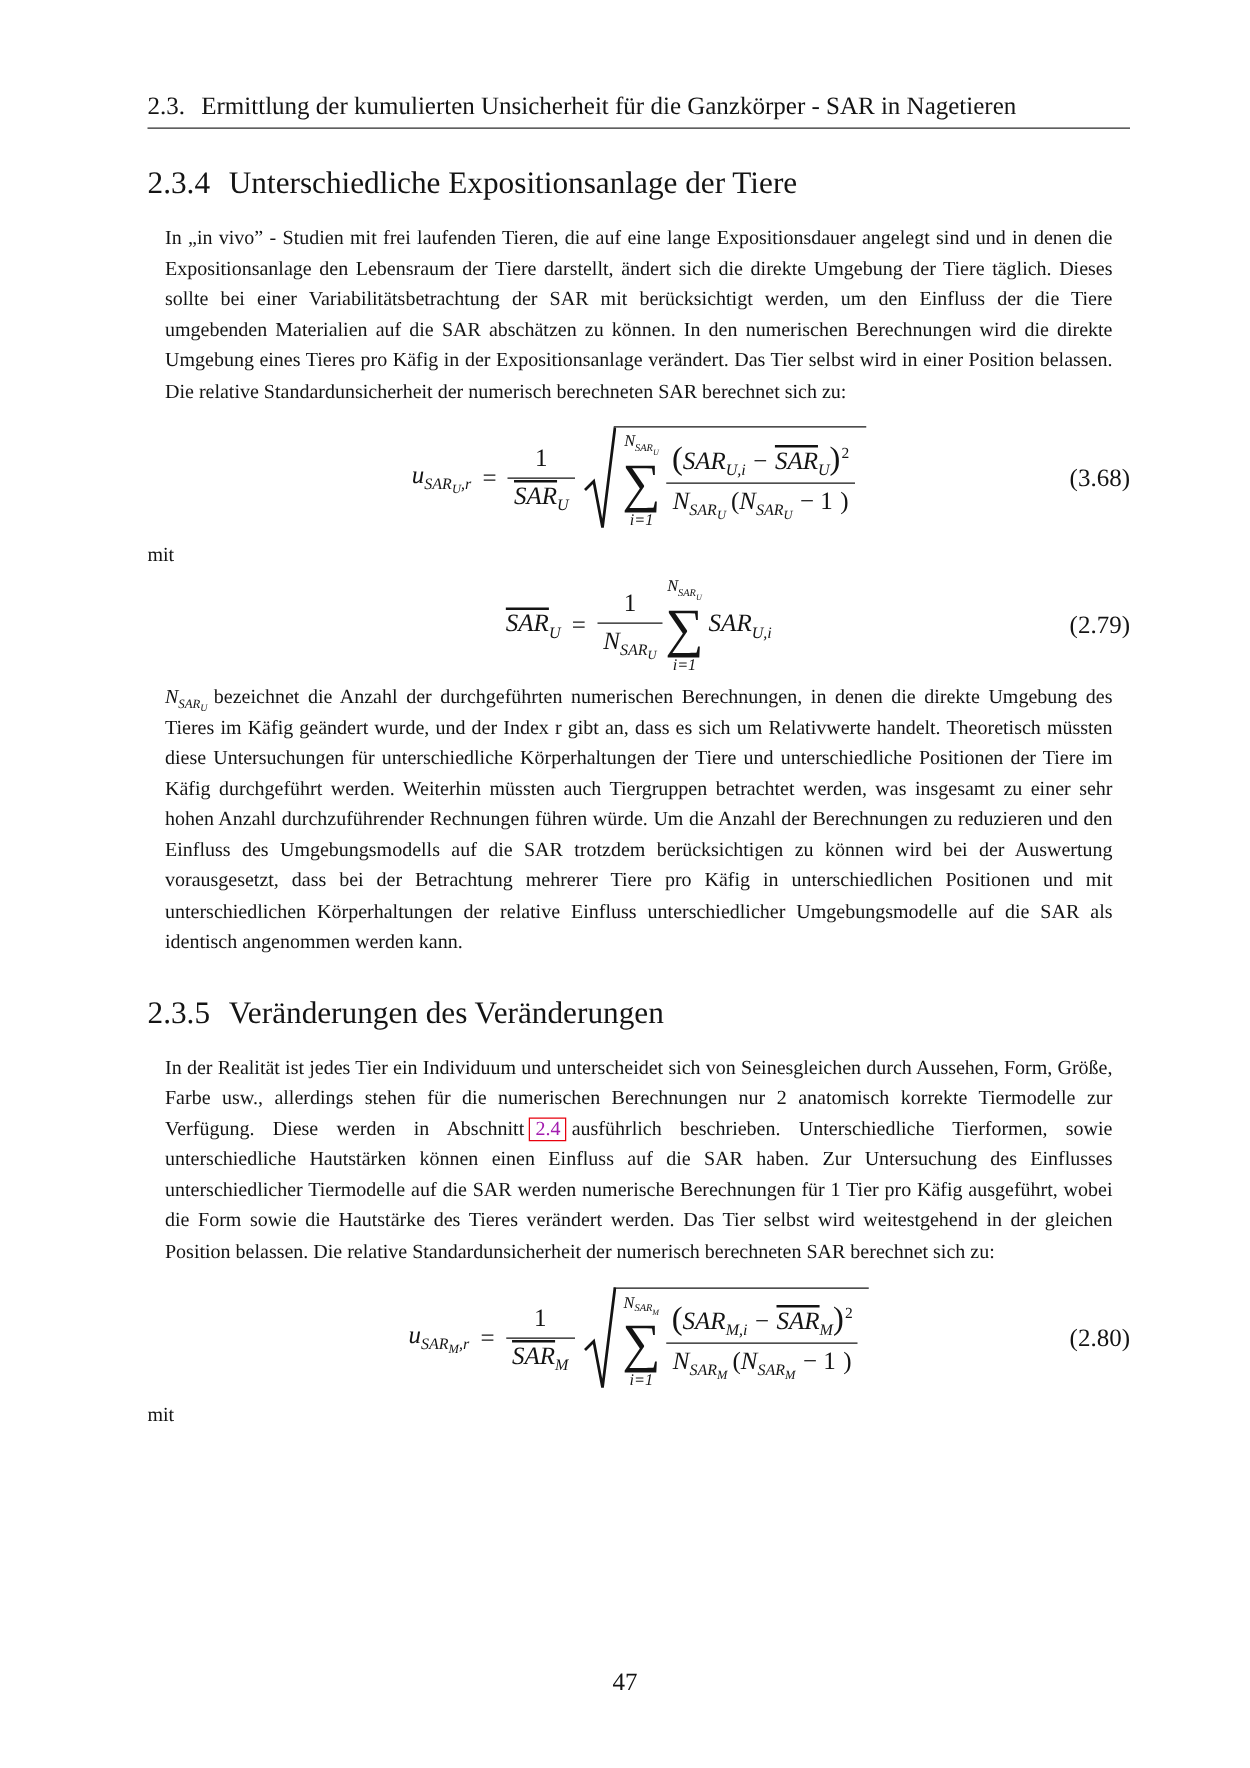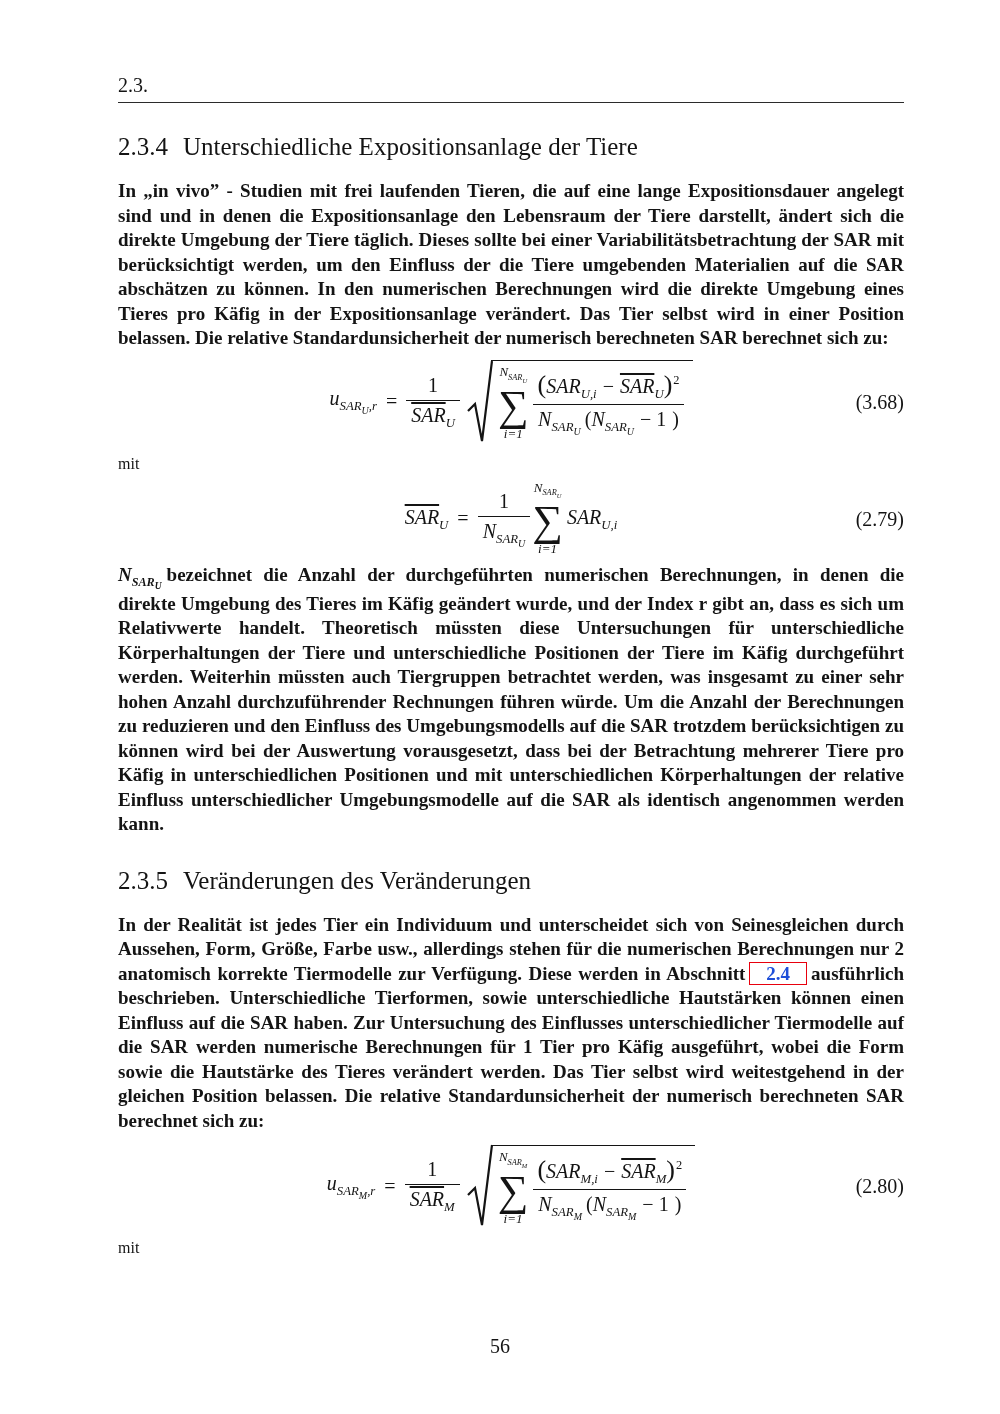--- a/index.html
+++ b/index.html
@@ -18,26 +18,25 @@
   .running-head { display: flex; align-items: baseline; font-size: 20px; }
   .running-head .rh-num { margin-right: 13px; }
   .headrule { border-bottom: 1.5px solid #2b2b2b; margin-top: 5px; }
 
   
   .section-heading { font-size: 25px; font-weight: normal; margin: 30px 0 18px 0; display: flex; align-items: baseline; }
   .section-heading .sec-num { margin-right: 15px; }
 
   
   .body-text {
-    font-size: 19px;
+    font-size: 16px;
     line-height: 24.5px;
     text-align: justify;
-    margin: 0;
+    margin: 14px;
     hyphens: auto;
-    font-weight: bold;
   }
   .para-space { margin-top: 2px; }
 
   
   .imath { font-style: italic; white-space: nowrap; margin-right: 5px; }
   .imath sub, .math sub { font-size: 64%; font-style: italic; line-height: 1; }
   .imath sub sub, .math sub sub { font-size: 78%; }
 
   
   .equation { position: relative; display: flex; justify-content: center; align-items: center; }
@@ -58,31 +57,32 @@
   .sqrt { display: inline-flex; align-items: center; margin-left: 7px; }
   .radsign { flex: none; margin-right: -2px; }
   .radicand { border-top: 1.7px solid #141414; display: inline-flex; align-items: center; padding: 4px 8px 1px 5px; }
   .paren { font-size: 130%; font-style: normal; }
   .exp2 { font-style: normal; font-size: 62%; vertical-align: 0.75em; margin-left: 1px; }
   .eq-label { position: absolute; right: 0; top: 50%; transform: translateY(-50%); font-size: 20px; font-style: normal; }
 
   .mit-line { font-size: 16px; margin: 10px 0 8px 0; }
 
   
-  .ref-link { border: 1.3px solid #e8000d; padding: 0 16px; margin: 0 4px; color: #1d4ed8; text-decoration: none; cursor: pointer; }
+  .ref-link { border: 1.3px solid #e8000d; padding: 0 4px; margin: 0 4px; color: #a21caf; text-decoration: none; cursor: pointer; }
 
   .page-number { position: absolute; bottom: 56px; left: 0; right: 0; text-align: center; font-size: 20px; }
 </style>
 </head>
 <body>
 
 <div class="page">
 
   <div class="running-head">
     <span class="rh-num">2.3.</span>
+    <span>Ermittlung der kumulierten Unsicherheit für die Ganzkörper - SAR in Nagetieren</span>
   </div>
   <div class="headrule"></div>
 
   <div class="section-heading">
     <span class="sec-num">2.3.4</span>
     <span>Unterschiedliche Expositionsanlage der Tiere</span>
   </div>
 
   <p class="body-text">In „in vivo” - Studien mit frei laufenden Tieren, die auf eine lange Expositionsdauer angelegt sind und in denen die Expositionsanlage den Lebensraum der Tiere darstellt, ändert sich die direkte Umgebung der Tiere täglich. Dieses sollte bei einer Variabilitätsbetrachtung der SAR mit berücksichtigt werden, um den Einfluss der die Tiere umgebenden Materialien auf die SAR abschätzen zu können. In den numerischen Berechnungen wird die direkte Umgebung eines Tieres pro Käfig in der Expositionsanlage verändert. Das Tier selbst wird in einer Position belassen. Die relative Standardunsicherheit der numerisch berechneten SAR berechnet sich zu:</p>
 
@@ -166,15 +166,15 @@
             <span class="den"><span>N</span><sub><span>SAR</span><sub><span>M</span></sub></sub> <span class="up">(</span><span>N</span><sub><span>SAR</span><sub><span>M</span></sub></sub><span class="binop up">− 1</span><span class="up">)</span></span>
           </span>
         </span>
       </span>
     </div>
     <span class="eq-label">(2.80)</span>
   </div>
 
   <p class="mit-line">mit</p>
 
-  <div class="page-number">56</div>
+  <div class="page-number">47</div>
 
 </div>
 
 </body></html>

